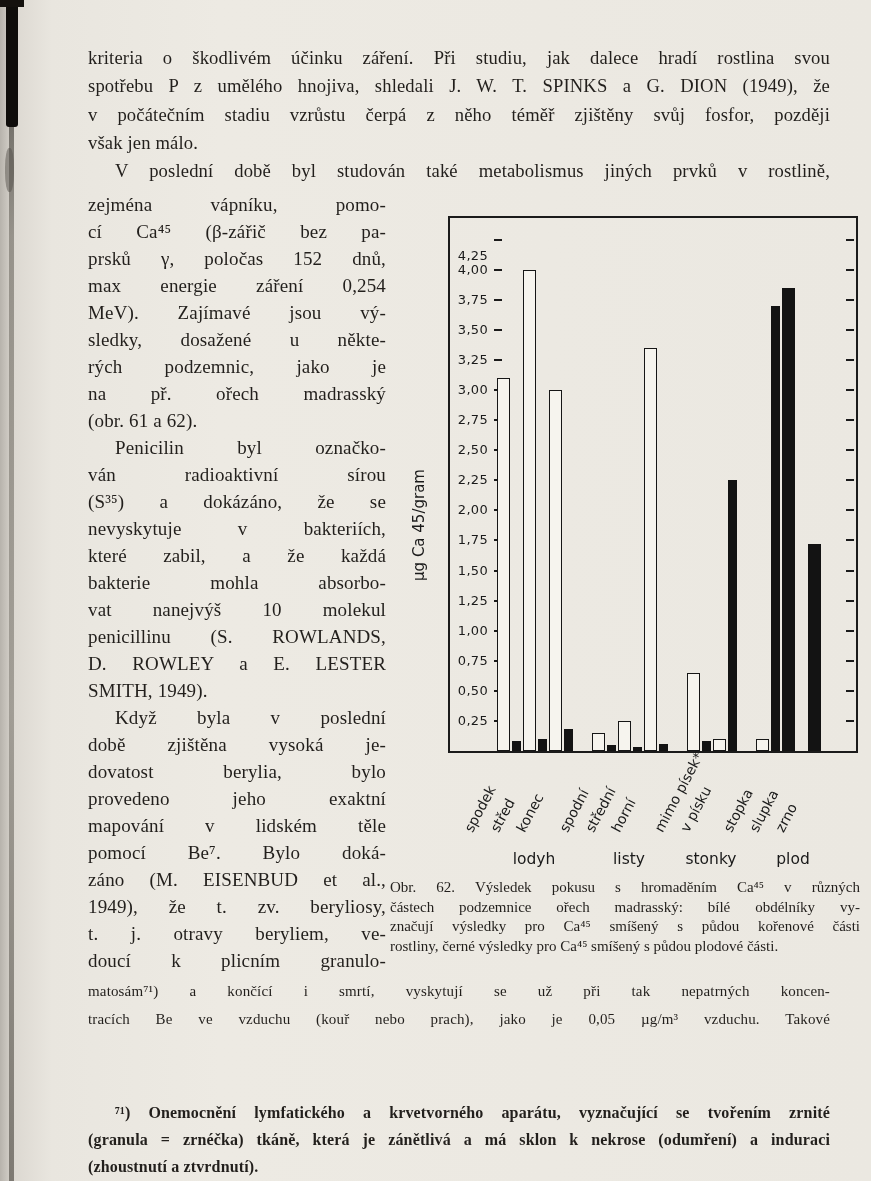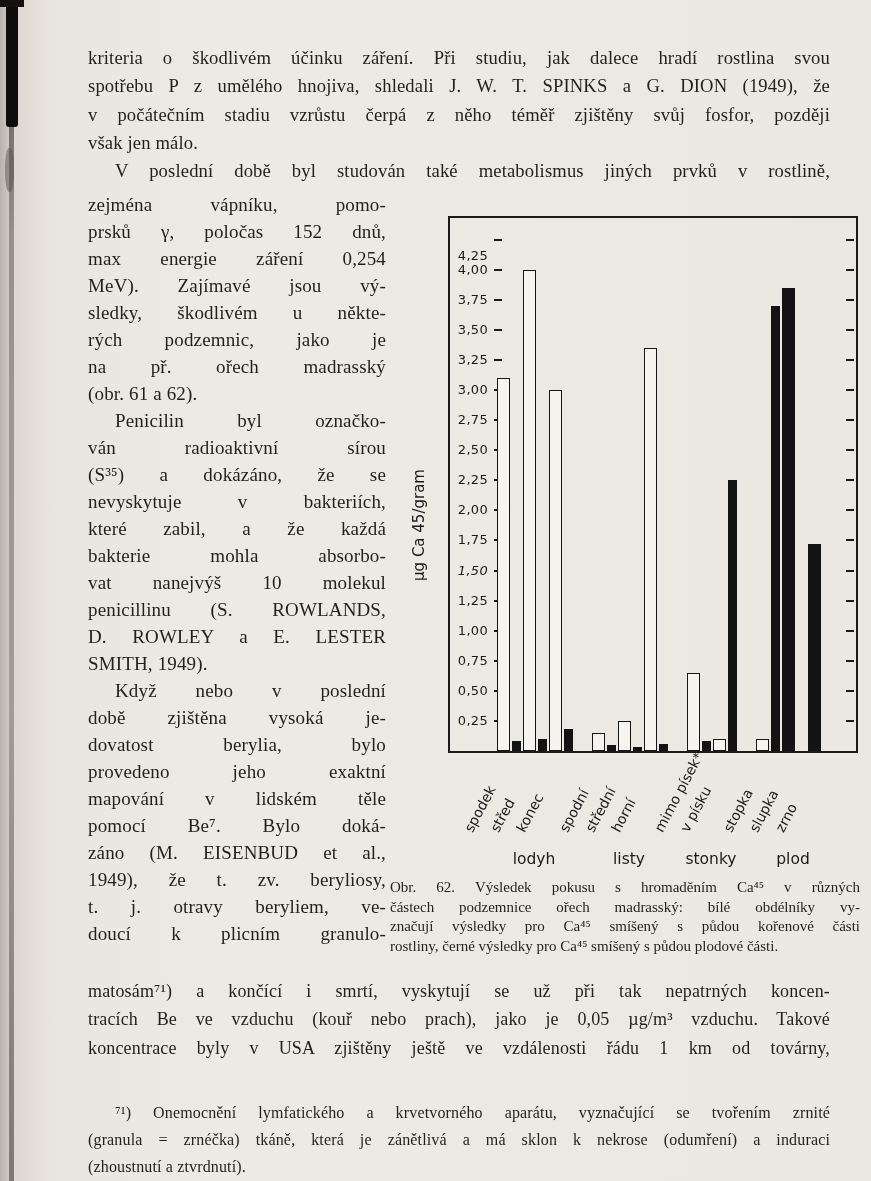--- a/index.html
+++ b/index.html
@@ -13,22 +13,22 @@
     background:linear-gradient(180deg,#3a3833 0%,#8b877f 20%,#98948c 60%,#6e6a63 100%);opacity:.85;}
   .blackbar{position:absolute;left:6px;top:0;width:12px;height:127px;background:#0f0d0b;border-radius:0 0 3px 3px;}
   .smudge{position:absolute;left:5px;top:148px;width:9px;height:44px;background:#55524b;opacity:.5;border-radius:45%;}
   .cornermark{position:absolute;left:0;top:0;width:24px;height:7px;background:#14110e;}
 
   
   .tb{position:absolute;letter-spacing:.15px;}
   #intro{left:88px;top:44px;width:742px;font-size:18.6px;line-height:28.3px;}
   #lead{left:88px;top:157px;width:742px;font-size:18.6px;line-height:28.3px;}
   #col{left:88px;top:191px;width:298px;font-size:19px;line-height:27px;}
-  #bottom{left:88px;top:977px;width:742px;font-size:18px;line-height:28.3px;}
-  #fnote{left:88px;top:1099px;width:742px;font-size:16px;line-height:27px;}
+  #bottom{left:88px;top:977px;width:742px;font-size:15px;line-height:28.3px;}
+  #fnote{left:88px;top:1099px;width:742px;font-size:16px;line-height:27px;font-weight:bold;}
   .ln{text-align:justify;text-align-last:justify;}
   .ln.end{text-align-last:left;}
   .ln.ind{text-indent:27px;}
 
   
   #fig{position:absolute;left:448px;top:216px;width:414px;height:750px;
        font-family:"DejaVu Sans",sans-serif;color:#1a1a1a;}
   .plotbox{position:absolute;left:0;top:0;width:410px;height:537px;
        border:2px solid #1b1b1b;box-sizing:border-box;}
   .ytick{position:absolute;width:36px;text-align:right;font-size:13px;letter-spacing:.3px;line-height:16px;}
@@ -58,38 +58,39 @@
       <div class="ln">kriteria o škodlivém účinku záření. Při studiu, jak dalece hradí rostlina svou</div>
       <div class="ln">spotřebu P z umělého hnojiva, shledali J. W. T. SPINKS a G. DION (1949), že</div>
       <div class="ln">v počátečním stadiu vzrůstu čerpá z něho téměř zjištěny svůj fosfor, později</div>
       <div class="ln end">však jen málo.</div>
     </div>
   <div class="tb" id="lead">
       <div class="ln ind">V poslední době byl studován také metabolismus jiných prvků v rostlině,</div>
     </div>
   <div class="tb" id="col">
       <div class="ln">zejména vápníku, pomo-</div>
+      <div class="ln">cí Ca⁴⁵ (β-zářič bez pa-</div>
       <div class="ln">prsků γ, poločas 152 dnů,</div>
       <div class="ln">max energie záření 0,254</div>
       <div class="ln">MeV). Zajímavé jsou vý-</div>
-      <div class="ln">sledky, škodlivém u někte-</div>
+      <div class="ln">sledky, dosažené u někte-</div>
       <div class="ln">rých podzemnic, jako je</div>
       <div class="ln">na př. ořech madrasský</div>
       <div class="ln end">(obr. 61 a 62).</div>
       <div class="ln ind">Penicilin byl označko-</div>
       <div class="ln">ván radioaktivní sírou</div>
       <div class="ln">(S³⁵) a dokázáno, že se</div>
       <div class="ln">nevyskytuje v bakteriích,</div>
       <div class="ln">které zabil, a že každá</div>
       <div class="ln">bakterie mohla absorbo-</div>
       <div class="ln">vat nanejvýš 10 molekul</div>
       <div class="ln">penicillinu (S. ROWLANDS,</div>
       <div class="ln">D. ROWLEY a E. LESTER</div>
       <div class="ln end">SMITH, 1949).</div>
-      <div class="ln ind">Když nebo v poslední</div>
+      <div class="ln ind">Když byla v poslední</div>
       <div class="ln">době zjištěna vysoká je-</div>
       <div class="ln">dovatost berylia, bylo</div>
       <div class="ln">provedeno jeho exaktní</div>
       <div class="ln">mapování v lidském těle</div>
       <div class="ln">pomocí Be⁷. Bylo doká-</div>
       <div class="ln">záno (M. EISENBUD et al.,</div>
       <div class="ln">1949), že t. zv. beryliosy,</div>
       <div class="ln">t. j. otravy beryliem, ve-</div>
       <div class="ln">doucí k plicním granulo-</div>
     </div>
@@ -129,21 +130,21 @@
       <div class="tickmark" style="left: 398px; top: 233.21px;"></div>
       <div class="ytick" style="left: 4px; top: 256.289px;">2,25</div>
       <div class="tickmark" style="left: 46px; top: 263.289px;"></div>
       <div class="tickmark" style="left: 398px; top: 263.289px;"></div>
       <div class="ytick" style="left: 4px; top: 286.368px;">2,00</div>
       <div class="tickmark" style="left: 46px; top: 293.368px;"></div>
       <div class="tickmark" style="left: 398px; top: 293.368px;"></div>
       <div class="ytick" style="left: 4px; top: 316.447px;">1,75</div>
       <div class="tickmark" style="left: 46px; top: 323.447px;"></div>
       <div class="tickmark" style="left: 398px; top: 323.447px;"></div>
-      <div class="ytick" style="left: 4px; top: 346.526px; font-style: italic;">1,50</div>
+      <div class="ytick" style="left: 4px; top: 346.526px;">1,50</div>
       <div class="tickmark" style="left: 46px; top: 353.526px;"></div>
       <div class="tickmark" style="left: 398px; top: 353.526px;"></div>
       <div class="ytick" style="left: 4px; top: 376.605px;">1,25</div>
       <div class="tickmark" style="left: 46px; top: 383.605px;"></div>
       <div class="tickmark" style="left: 398px; top: 383.605px;"></div>
       <div class="ytick" style="left: 4px; top: 406.684px;">1,00</div>
       <div class="tickmark" style="left: 46px; top: 413.684px;"></div>
       <div class="tickmark" style="left: 398px; top: 413.684px;"></div>
       <div class="ytick" style="left: 4px; top: 436.763px;">0,75</div>
       <div class="tickmark" style="left: 46px; top: 443.763px;"></div>
@@ -187,21 +188,20 @@
       <div class="bar black" style="left: 334px; top: 71.7833px; width: 13px; height: 463.217px;"></div>
       <div class="xlab" style="left: 305px; top: 608px;">slupka</div>
       <div class="bar black" style="left: 360px; top: 328.056px; width: 13px; height: 206.944px;"></div>
       <div class="xlab" style="left: 331px; top: 608px;">zrno</div>
       <div class="glab" style="left: 300px; top: 634px;">plod</div>
     </div>
 
   <div class="tb" id="bottom">
       <div class="ln">matosám⁷¹) a končící i smrtí, vyskytují se už při tak nepatrných koncen-</div>
       <div class="ln">tracích Be ve vzduchu (kouř nebo prach), jako je 0,05 µg/m³ vzduchu. Takové</div>
-      <div class="ln">koncentrace byly v USA zjištěny ještě ve vzdálenosti řádu 1 km od továrny,</div>
     </div>
   <div class="tb" id="fnote">
       <div class="ln ind">⁷¹) Onemocnění lymfatického a krvetvorného aparátu, vyznačující se tvořením zrnité</div>
       <div class="ln">(granula = zrnéčka) tkáně, která je zánětlivá a má sklon k nekrose (odumření) a induraci</div>
       <div class="ln end">(zhoustnutí a ztvrdnutí).</div>
     </div>
 
 </div>
 
 </body></html>

